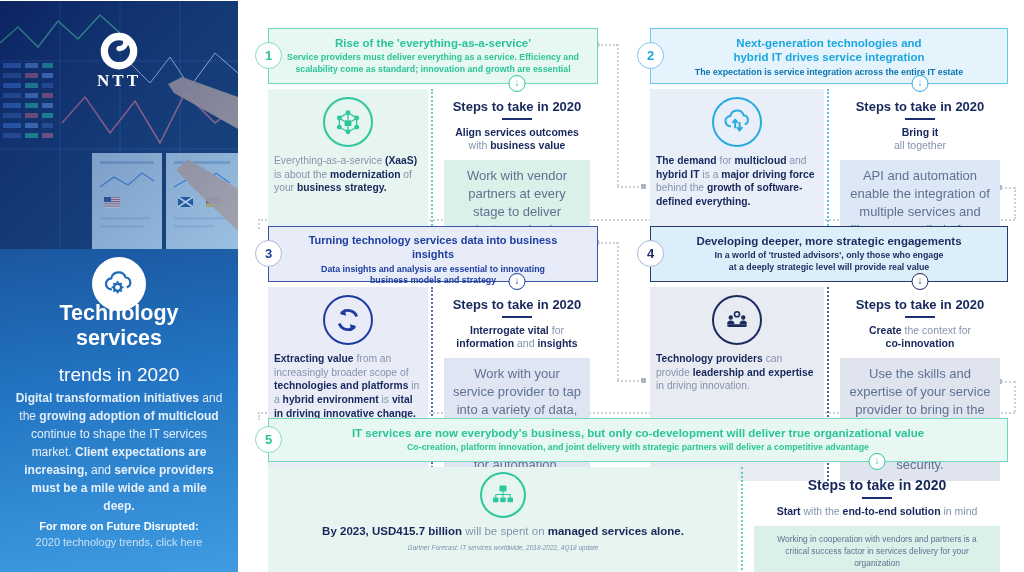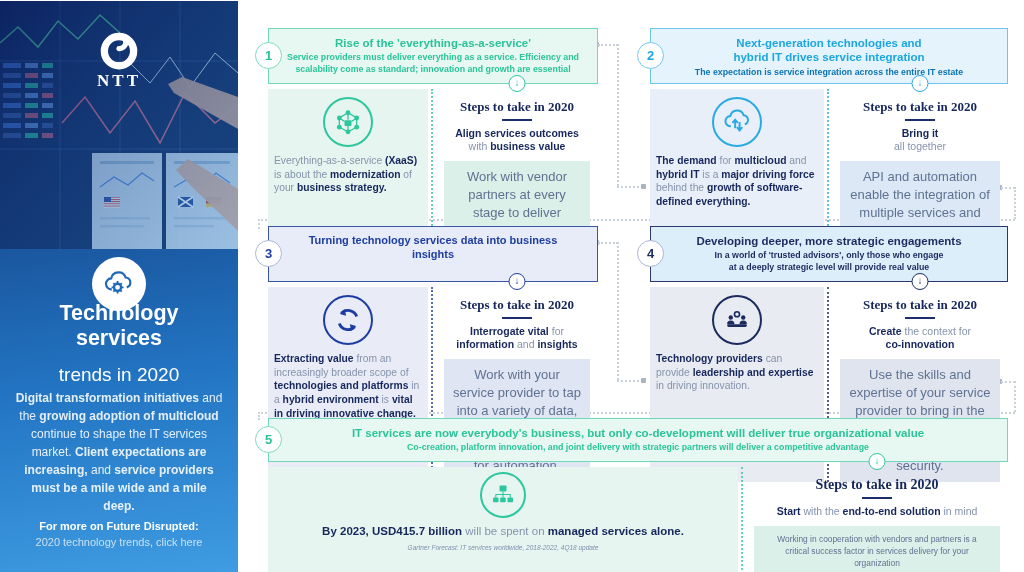--- a/index.html
+++ b/index.html
@@ -59,21 +59,21 @@
   .fact{margin-top:7px;font-size:10.3px;line-height:1.33;color:#8593ad;text-align:left;}
   .fact b{color:#16275c;}
   .s5 .fact{font-size:11.5px;margin-top:6px;}
   .source{margin-top:5px;font-size:6.5px;color:#7d90ad;font-style:italic;}
   .vsep{width:0;border-left:2px dotted var(--sep);margin:0 3px;opacity:.75;}
   .steps{position:relative;flex:1;text-align:center;padding:10px 8px 0;box-sizing:border-box;
          display:flex;flex-direction:column;}
   .arrow{position:absolute;top:-14px;left:50%;transform:translateX(-50%);width:17px;height:17px;
          border-radius:50%;background:#fff;border:1.5px solid var(--icon);color:var(--icon);
          font-size:10px;font-weight:bold;line-height:14px;box-sizing:border-box;z-index:2;}
-  .steps h3{font-size:13px;color:#16275c;margin:0;font-weight:bold;font-family:Liberation Serif, serif;}
+  .steps h3{font-size:13px;color:#16275c;margin:0;font-weight:bold;}
   .s5 .steps h3{font-size:14px;}
   .rule{width:30px;height:2px;background:#1b2d6b;margin:4px auto 6px;}
   .action{font-size:10.5px;line-height:1.27;color:#8593ad;}
   .action b{color:#16275c;}
   .detail{margin-top:7px;background:var(--dbg);color:#5f7292;font-size:13px;line-height:1.4;
           padding:7px 8px;box-sizing:border-box;}
   .s5 .detail{margin-top:8px;padding:8px 14px;font-size:8.4px;}
   
   .dl{position:absolute;}
   .dl.h{border-top:2px dotted #c9d2da;height:0;}
@@ -284,20 +284,21 @@
       </div>
     </div>
   </section>
 
   <section class="sec s3">
     <div class="hdr">
       <div class="badge">
           <span>3</span>
         </div>
       <div class="hdr-title">Turning technology services data into business insights</div>
+      <div class="hdr-sub">Data insights and analysis are essential to innovating<br>business models and strategy</div>
     </div>
     <div class="body">
       <div class="fact-box">
         <div class="ring">
           <svg viewBox="0 0 24 24" width="28" height="28" fill="none" stroke="currentColor" stroke-width="2.4">
             <path d="M19.5 9 A 8 8 0 0 0 6.2 6.2"></path>
             <path d="M4.5 15 A 8 8 0 0 0 17.8 17.8"></path>
             <path d="M9.2 2.6 L5 6.8 L10.4 8.4 Z" fill="currentColor" stroke="none"></path>
             <path d="M14.8 21.4 L19 17.2 L13.6 15.6 Z" fill="currentColor" stroke="none"></path>
           </svg>

